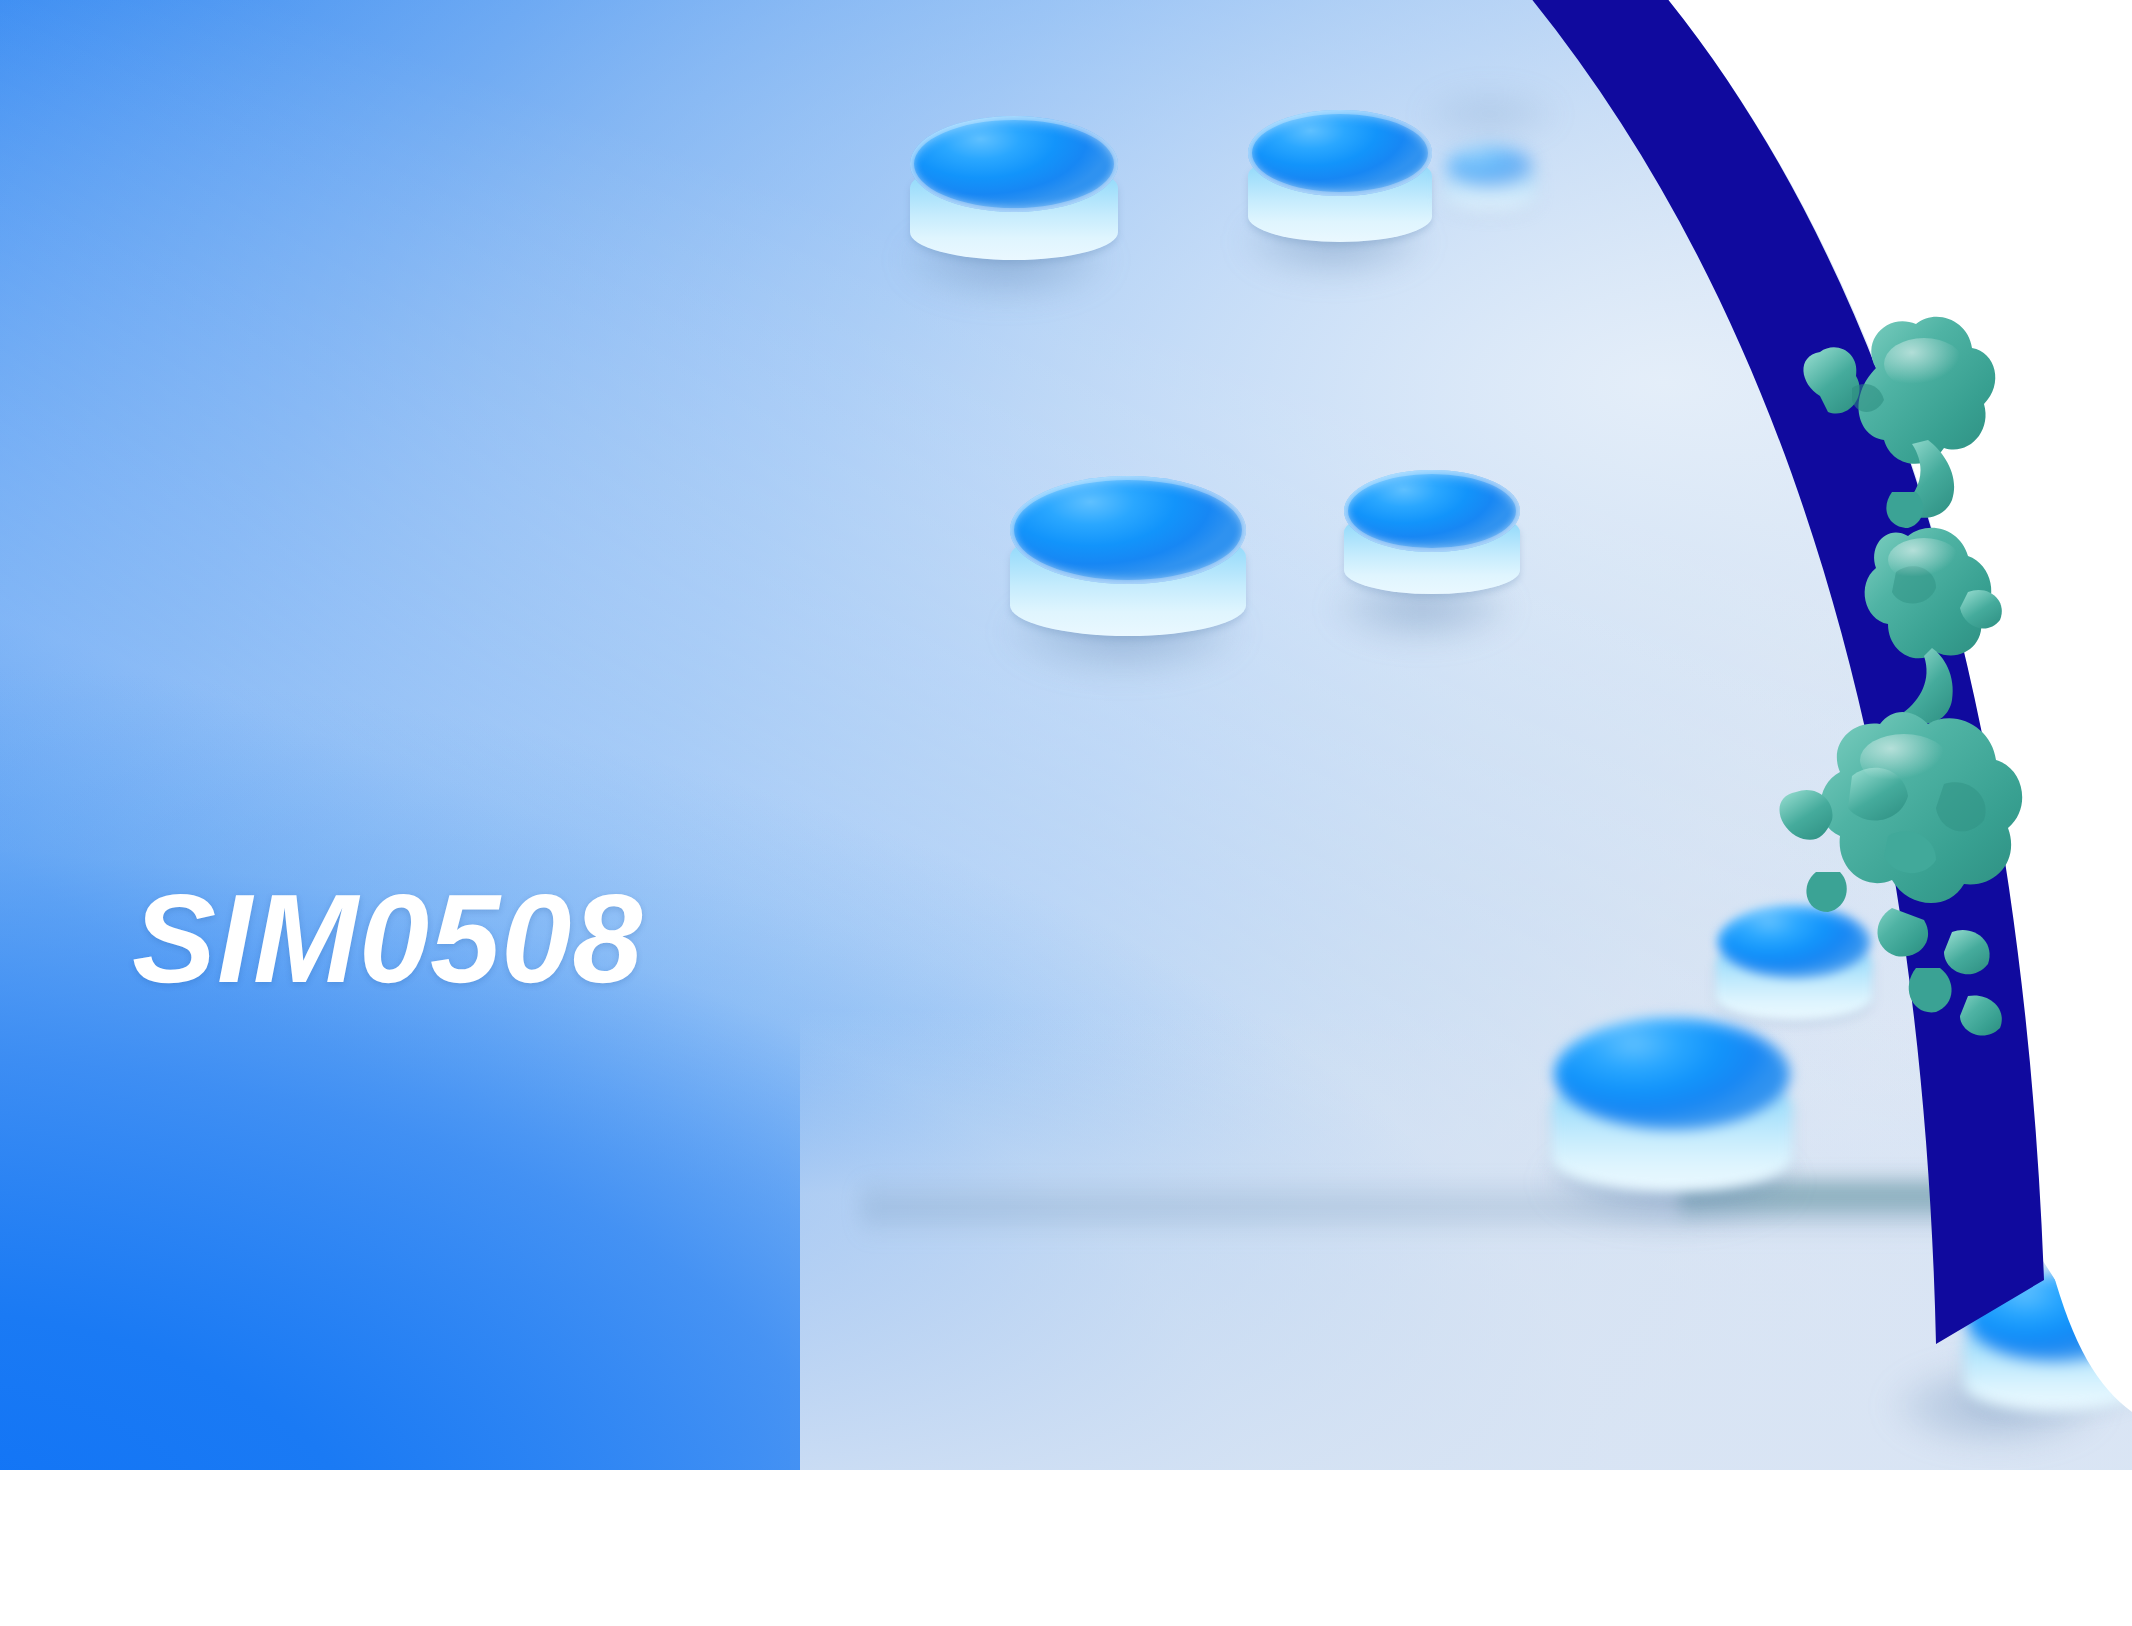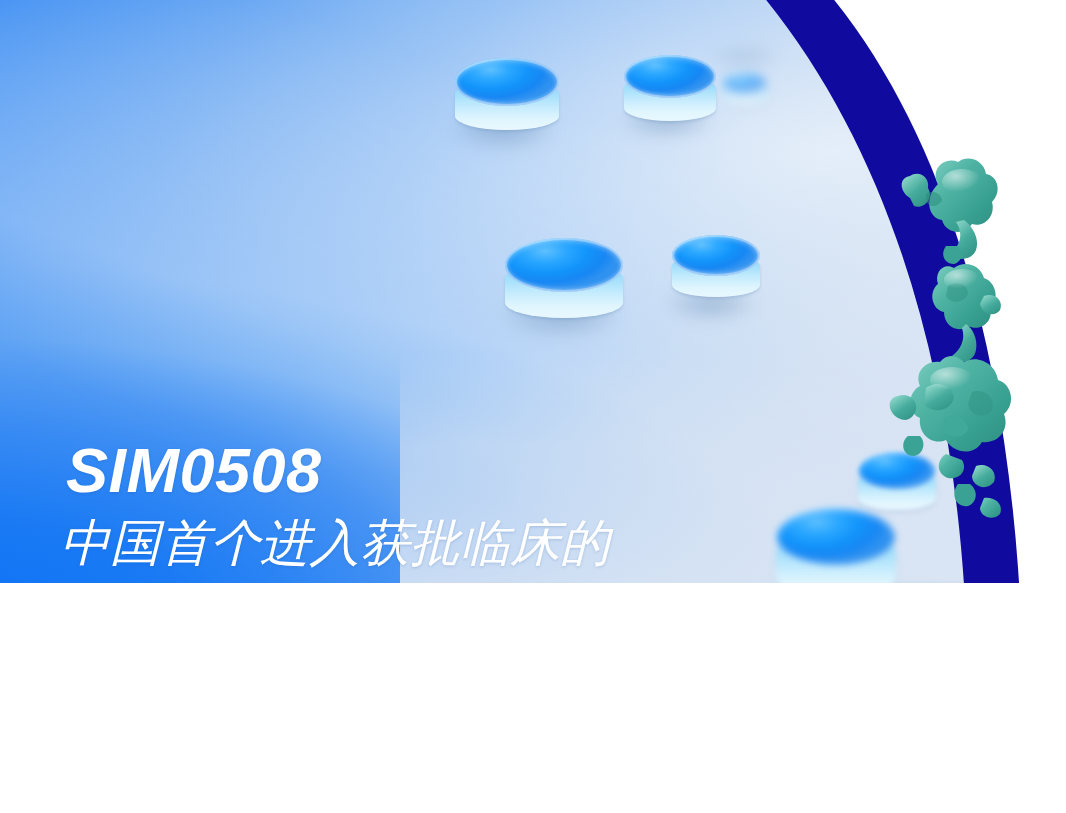--- a/index.html
+++ b/index.html
@@ -2,21 +2,21 @@
 <html><head>
 <meta charset="utf-8">
 <title>SIM0508</title>
 <style>
   html,body{margin:0;padding:0;background:#fff;}
   body{font-family:"Liberation Sans","DejaVu Sans",sans-serif;}
 
   #stage{
     position:relative;
     width:1066px;
-    height:583px;
+    height:735px;
     overflow:hidden;
     background:#ffffff;
   }
 
   
   .bg-base{
     position:absolute; inset:0;
     background:
       linear-gradient(118deg,
         #2f86f2 0%,
@@ -284,17 +284,15 @@
         <path d="M66 304 C56 310, 56 324, 68 328 C80 330, 88 320, 82 310 Z" fill="url(#tealG)"></path>
         <path d="M96 316 C106 312, 118 320, 114 332 C106 342, 92 336, 92 326 Z" fill="url(#tealG2)"></path>
         <path d="M78 334 C70 344, 76 358, 88 356 C98 352, 98 340, 90 334 Z" fill="#3aa294"></path>
         <path d="M104 348 C114 346, 124 354, 120 364 C112 372, 100 366, 100 358 Z" fill="url(#tealG)"></path>
       </g>
     </svg>
   </div>
 
   <div class="textblock">
     <div class="headline">SIM0508</div>
-    <div class="subline">中国首个进入获批临床的
-Polθ抑制剂</div>
   </div>
 
 </div>
 
 </body></html>

